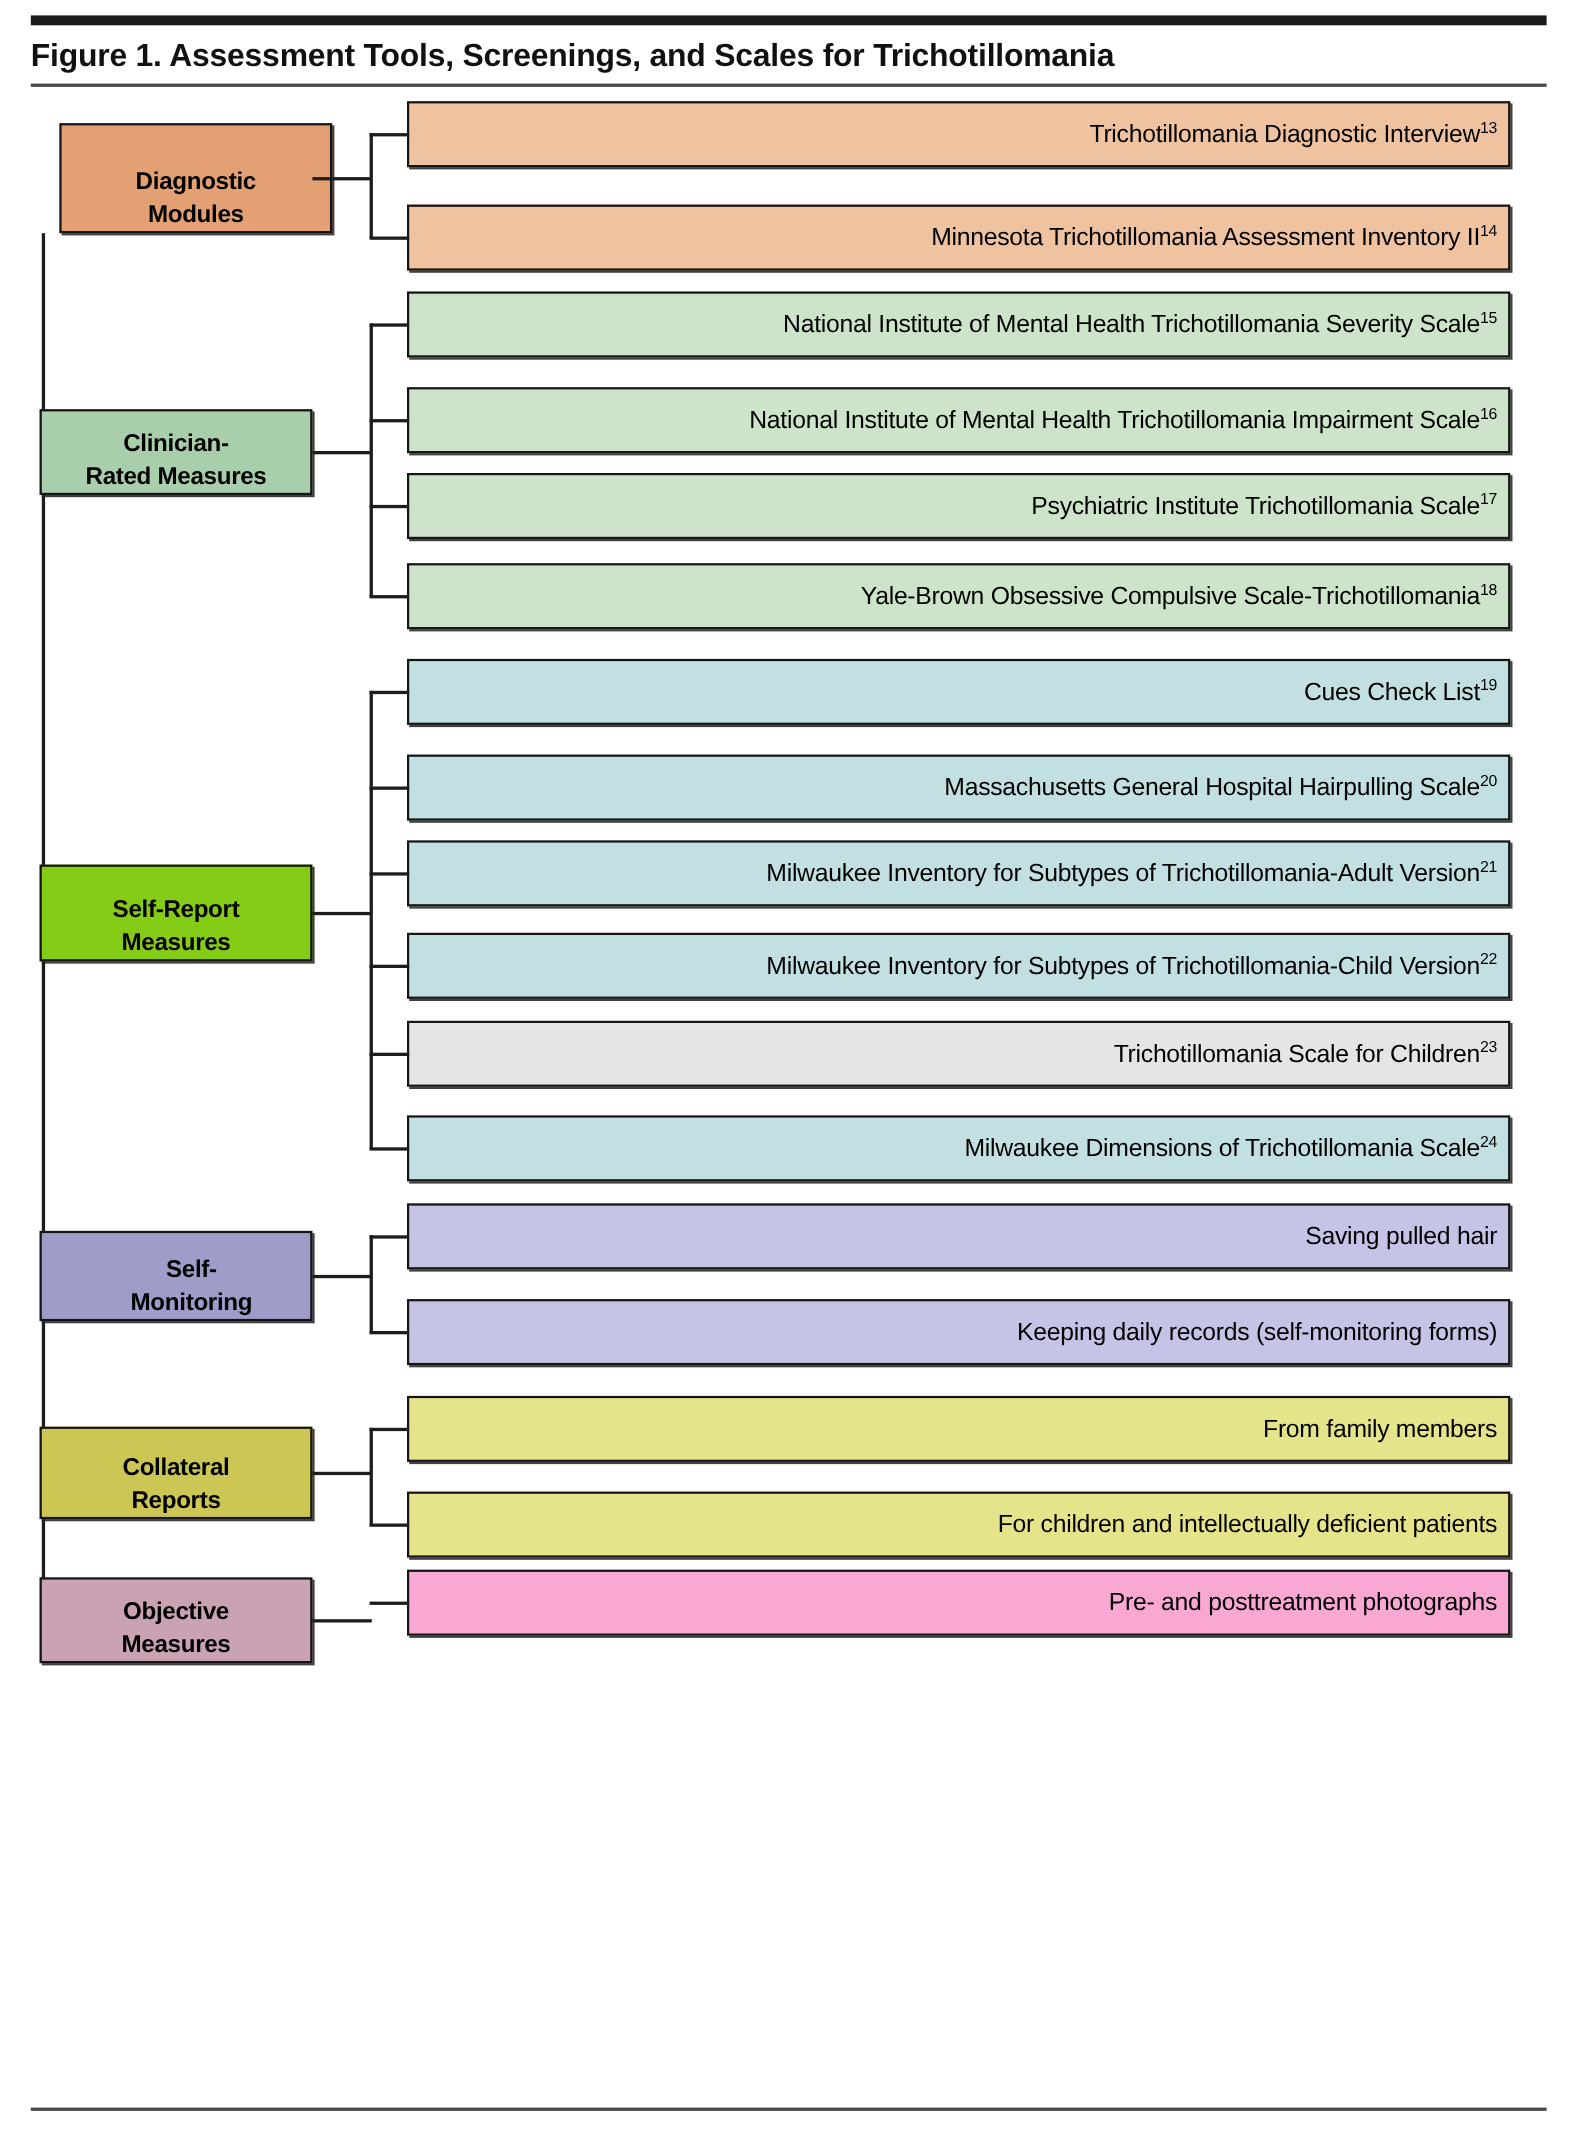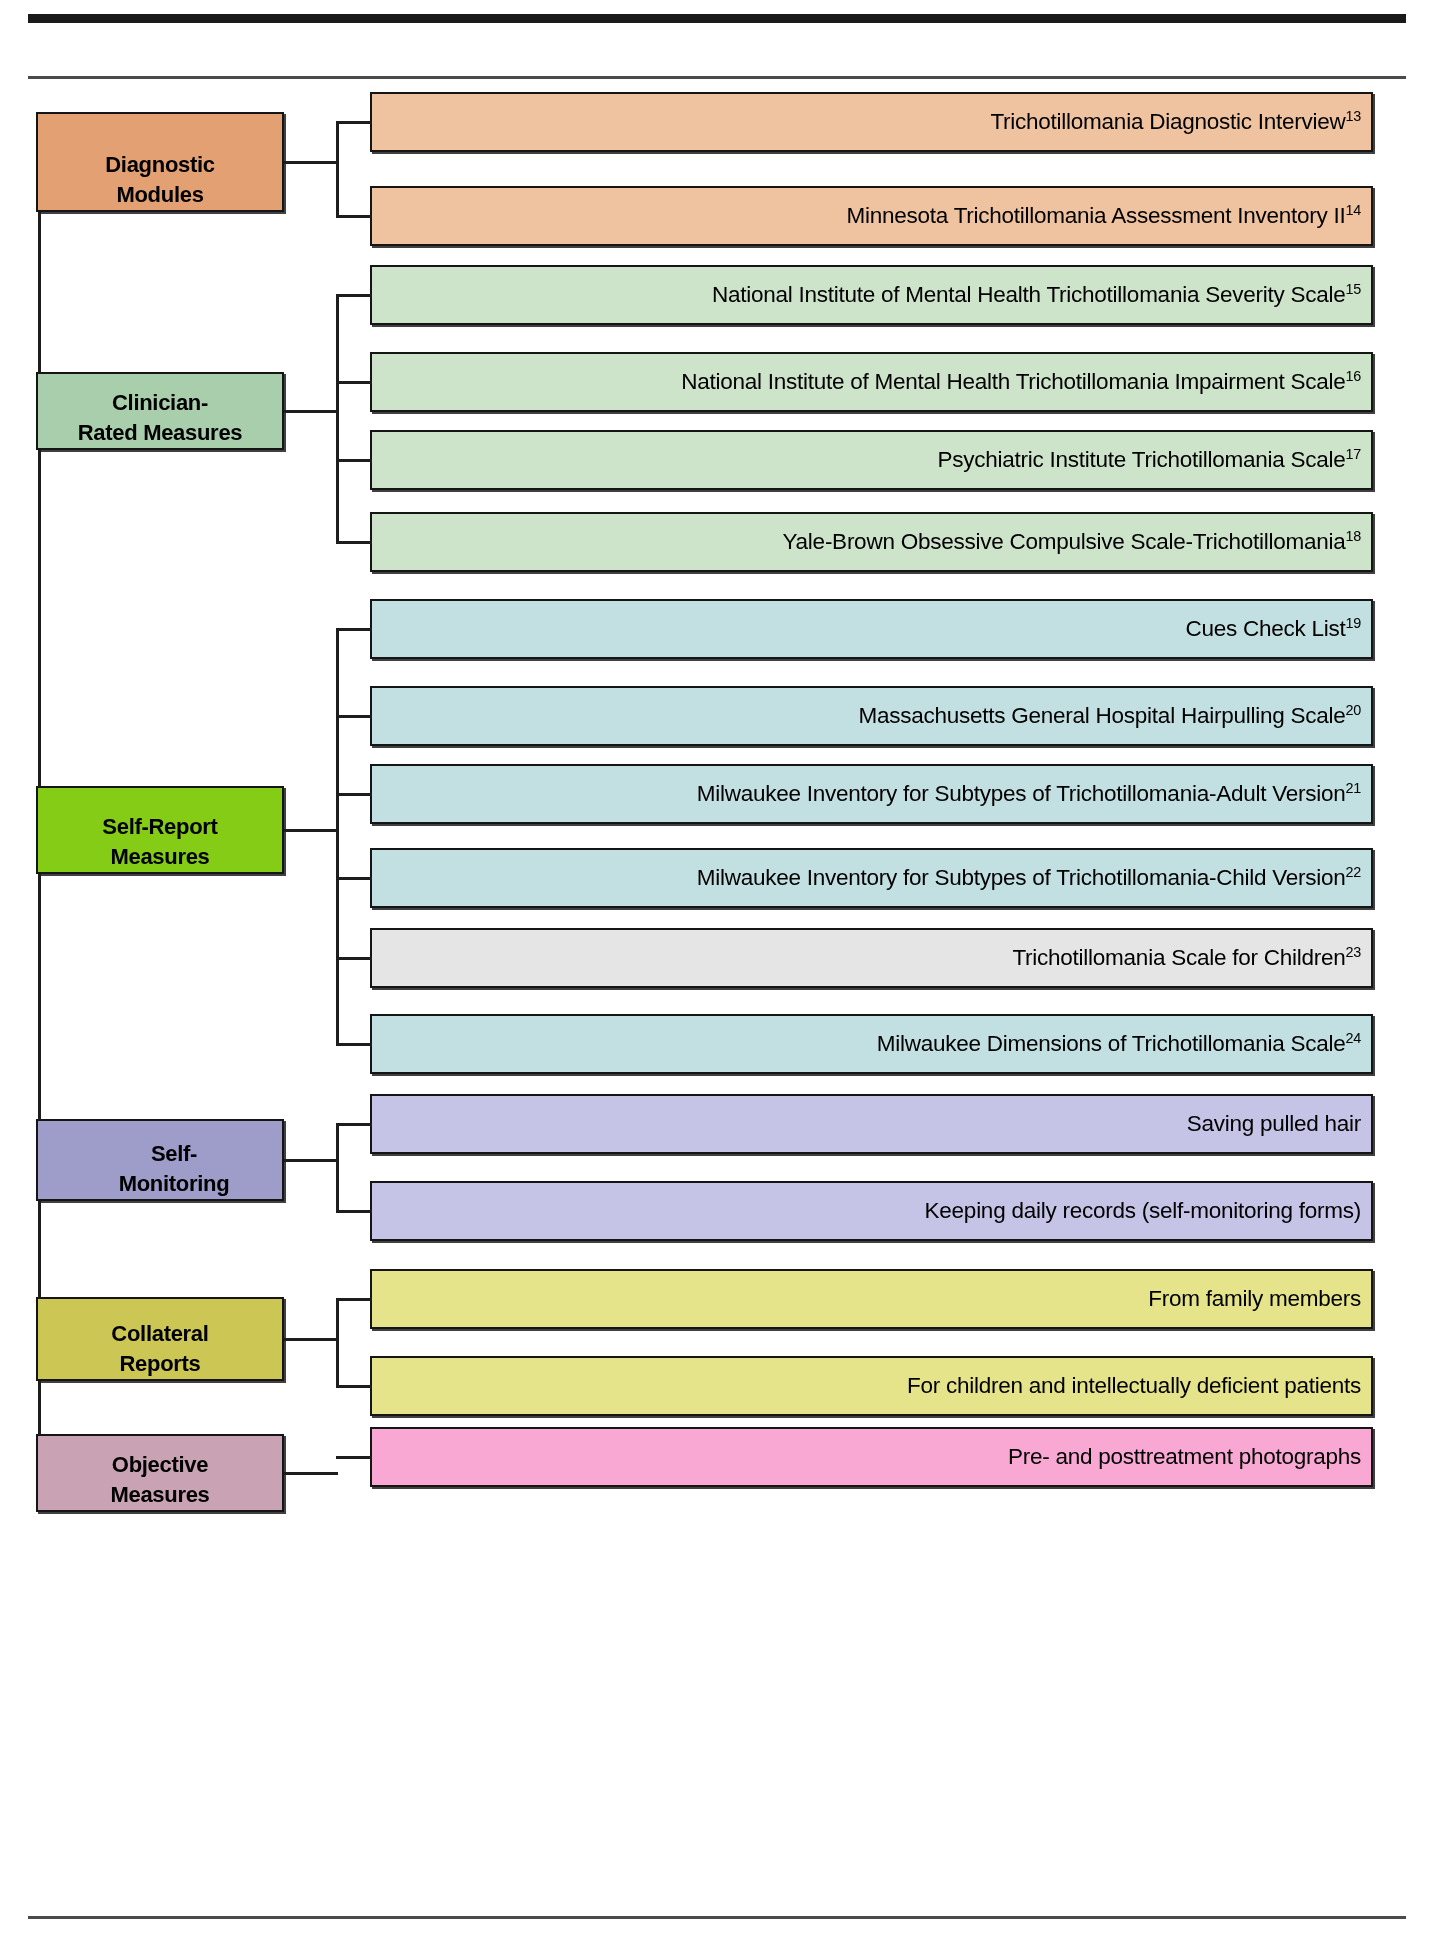--- a/index.html
+++ b/index.html
@@ -69,24 +69,25 @@
   .ln{position:absolute;background:#1d1d1d;}
   .lnv{width:2.5px;}
   .lnh{height:2.5px;}
 </style>
 </head>
 <body>
 
 <div id="fig-root">
 
   <div class="rule-top"></div>
+  <div class="fig-title">Figure 1. Assessment Tools, Screenings, and Scales for Trichotillomania</div>
   <div class="rule-under-title"></div>
 
   <div id="diagram">
-      <div class="node cat" style="left: 36px; top: 112px; height: 100px; background: rgb(227, 161, 115);">
+      <div class="node cat" style="left: 54px; top: 112px; height: 100px; background: rgb(227, 161, 115);">
         <span>Diagnostic</span>
         <span>Modules</span>
       </div>
       <div class="node leaf" style="top: 92px; background: rgb(239, 195, 160);">
         <span class="t">Trichotillomania Diagnostic Interview<sup>13</sup></span>
       </div>
       <div class="node leaf" style="top: 186px; background: rgb(239, 195, 160);">
         <span class="t">Minnesota Trichotillomania Assessment Inventory II<sup>14</sup></span>
       </div>
       <div class="ln lnh" style="left: 284px; top: 161px; width: 54px; height: 2.5px;"></div>

